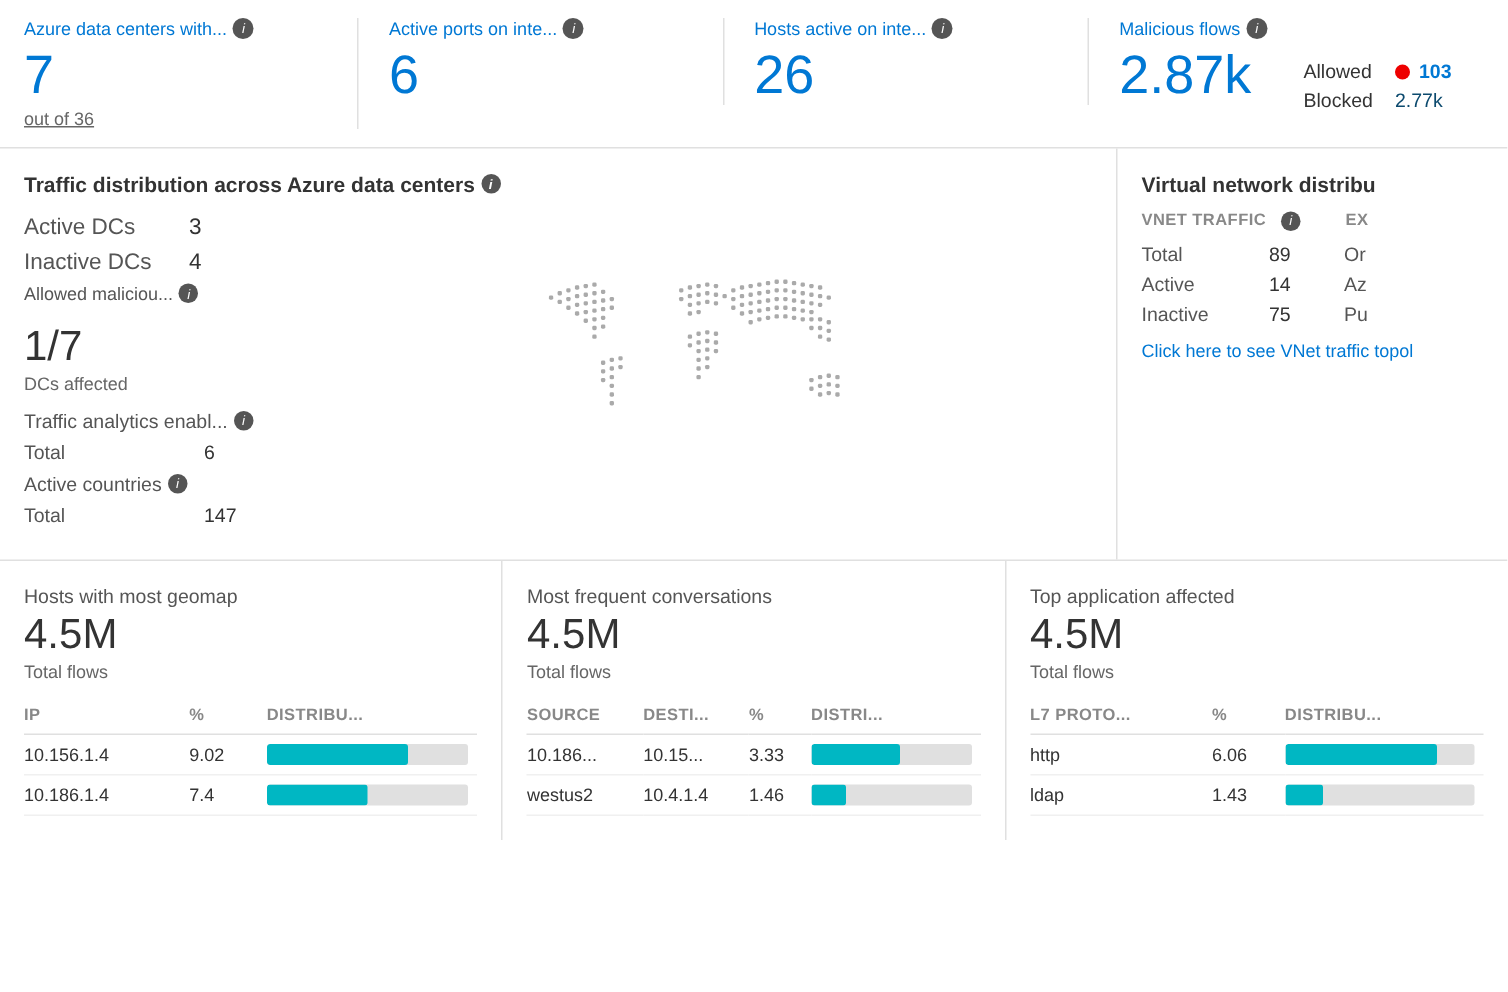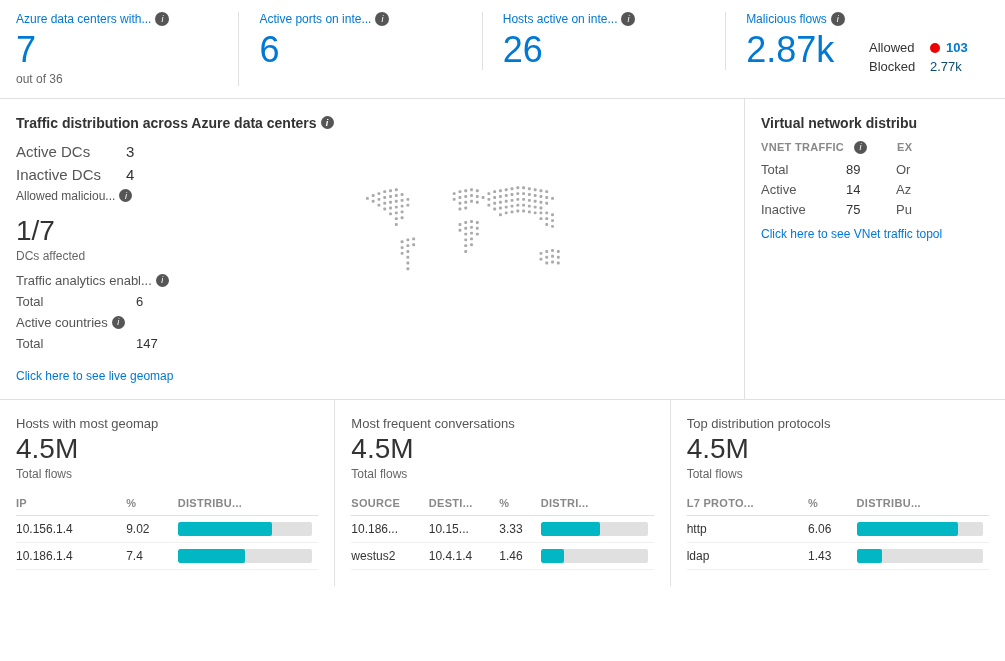--- a/index.html
+++ b/index.html
@@ -52,20 +52,21 @@
     .metric-value {
       font-size: 36px;
       font-weight: 300;
       color: #0078d4;
       line-height: 1.1;
     }
     .metric-sub {
       font-size: 12px;
       color: #666;
       margin-top: 2px;
+      text-decoration: underline;
     }
 
     .malicious-block {
       flex: 1.2;
       display: flex;
       align-items: flex-start;
       gap: 0;
     }
     .malicious-main {
       flex: 1;
@@ -590,21 +591,20 @@
             <rect x="216" y="86" width="3" height="3" rx="1"></rect>
             <rect x="222" y="85" width="3" height="3" rx="1"></rect>
             <rect x="228" y="86" width="3" height="3" rx="1"></rect>
             <rect x="216" y="92" width="3" height="3" rx="1"></rect>
             <rect x="222" y="91" width="3" height="3" rx="1"></rect>
             <rect x="228" y="92" width="3" height="3" rx="1"></rect>
           </g>
         </svg>
       </div>
     </div>
-    <a class="geomap-link">Click here to see live geomap</a>
   </div>
 
   <div class="section-right">
     <div class="vnet-title">Virtual network distribu</div>
     <div class="vnet-header-row">
       <span class="vnet-header-col" style="min-width:70px;">VNet traffic</span>
       <span class="info-icon-sm">i</span>
       <span class="vnet-header-col" style="margin-left:20px;">Ex</span>
     </div>
     <div class="vnet-row">
@@ -699,21 +699,21 @@
                   <div class="bar-fill" style="width:22%"></div>
                 </div>
             </td>
           </tr>
         </tbody>
       </table>
     </div>
   </div>
 
   <div class="bottom-block">
-    <div class="bottom-title">Top distribution protocols</div>
+    <div class="bottom-title">Top application affected</div>
     <div class="bottom-value">4.5M</div>
     <div class="bottom-sub">Total flows</div>
     <div class="table-container">
       <table>
         <thead>
           <tr>
             <th>L7 PROTO...</th>
             <th>%</th>
             <th>DISTRIBU...</th>
           </tr>

